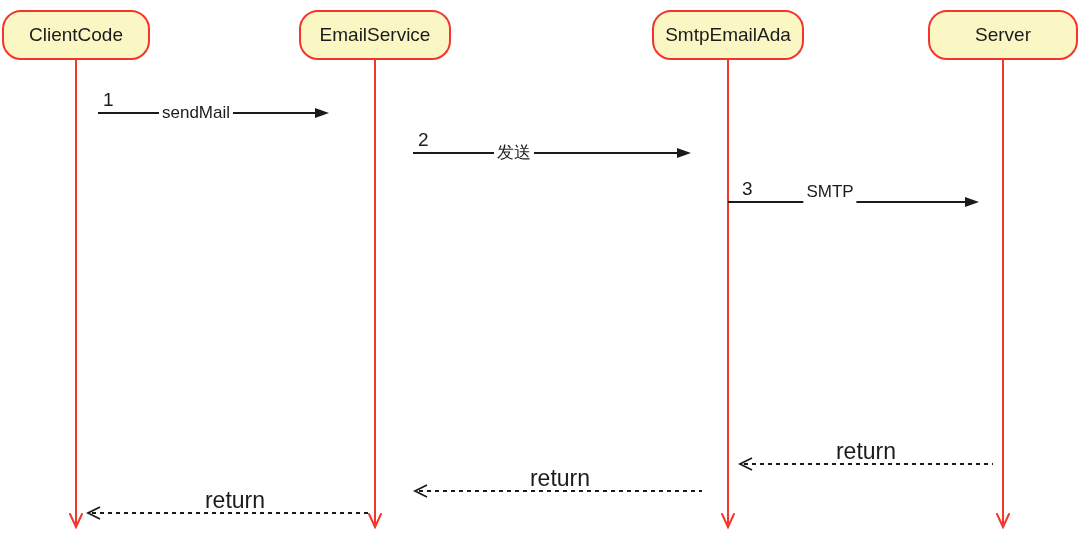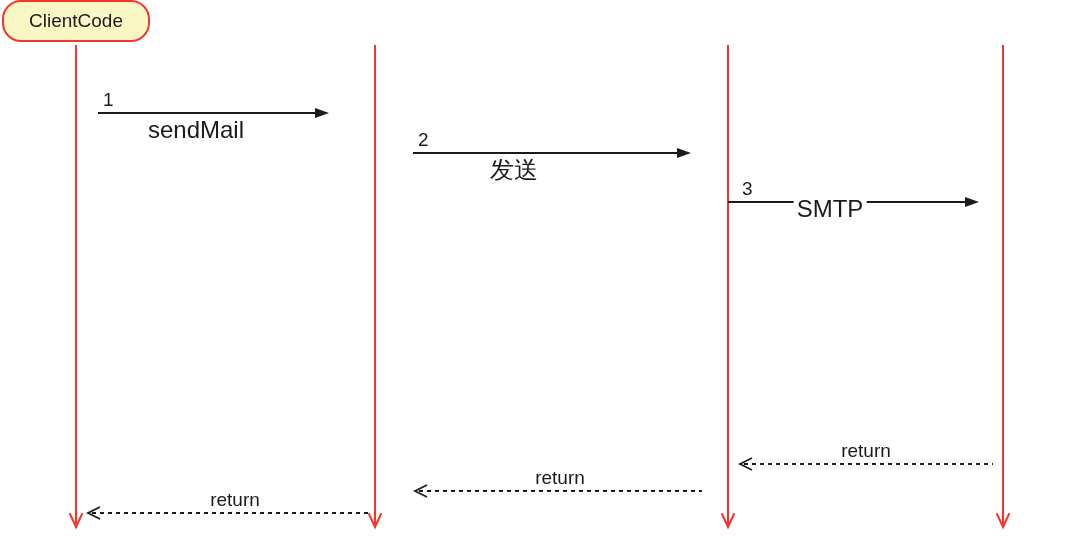--- a/index.html
+++ b/index.html
@@ -14,37 +14,37 @@
   body{font-family:"Liberation Sans",sans-serif;color:var(--text);}
   .stage{position:relative;width:1080px;height:541px;background:var(--background);overflow:hidden;}
   .layer{position:absolute;left:0;top:0;}
   .lifeline{stroke:var(--lifeline);stroke-width:2;}
   .lifeline-arrow{stroke:var(--lifeline);stroke-width:2;fill:none;stroke-linecap:round;}
   .msg{stroke:var(--message-line);stroke-width:2;}
   .msg-head{fill:var(--message-line);stroke:none;}
   .ret{stroke:var(--message-line);stroke-width:2;stroke-dasharray:4 4;}
   .ret-head{stroke:var(--message-line);stroke-width:1.8;fill:none;}
   .actor{
-    position:absolute;top:0;height:42px;box-sizing:border-box;
+    position:absolute;top:10px;height:50px;box-sizing:border-box;
     background:var(--actor-fill);border:2px solid var(--actor-border);
     border-radius:19px;display:flex;align-items:center;justify-content:center;
     font-size:19px;color:var(--text);z-index:2;
   }
   .num{
     position:absolute;font-size:19px;line-height:22px;height:22px;
     color:var(--text);z-index:2;
   }
   .msg-label{
     position:absolute;transform:translate(-50%,-50%);
-    background:var(--background);padding:0 3px;font-size:24px;line-height:22px;
-    color:var(--text);white-space:nowrap;z-index:2;margin-top:17px;
+    background:var(--background);padding:0 3px;font-size:17px;line-height:22px;
+    color:var(--text);white-space:nowrap;z-index:2;
   }
   .ret-label{
     position:absolute;transform:translate(-50%,-100%);
-    font-size:19px;line-height:20px;color:var(--text);white-space:nowrap;z-index:2;
+    font-size:23px;line-height:20px;color:var(--text);white-space:nowrap;z-index:2;
   }
 </style>
 </head>
 <body>
 
 <div class="stage">
 
   <svg class="layer" width="1080" height="541" viewBox="0 0 1080 541">
 
     <line class="lifeline" x1="76" y1="45" x2="76" y2="524"></line>
@@ -71,20 +71,29 @@
     <line class="ret" x1="419" y1="491" x2="702" y2="491"></line>
     <polyline class="ret-head" points="427,485 415,491 427,497"></polyline>
 
     <line class="ret" x1="92" y1="513" x2="370" y2="513"></line>
     <polyline class="ret-head" points="100,507 88,513 100,519"></polyline>
   </svg>
 
   <div class="actor" style="left:2px;width:148px">
     <span>ClientCode</span>
   </div>
+  <div class="actor" style="left:299px;width:152px">
+    <span>EmailService</span>
+  </div>
+  <div class="actor" style="left:652px;width:152px">
+    <span>SmtpEmailAda</span>
+  </div>
+  <div class="actor" style="left:928px;width:150px">
+    <span>Server</span>
+  </div>
 
   <div class="num" style="left:103px;top:89px">1</div>
   <div class="num" style="left:418px;top:129px">2</div>
   <div class="num" style="left:742px;top:178px">3</div>
 
   <div class="msg-label" style="left:196px;top:113px">sendMail</div>
   <div class="msg-label" style="left:514px;top:153px">发送</div>
   <div class="msg-label" style="left:830px;top:192px">SMTP</div>
 
   <div class="ret-label" style="left:866px;top:461px">return</div>

